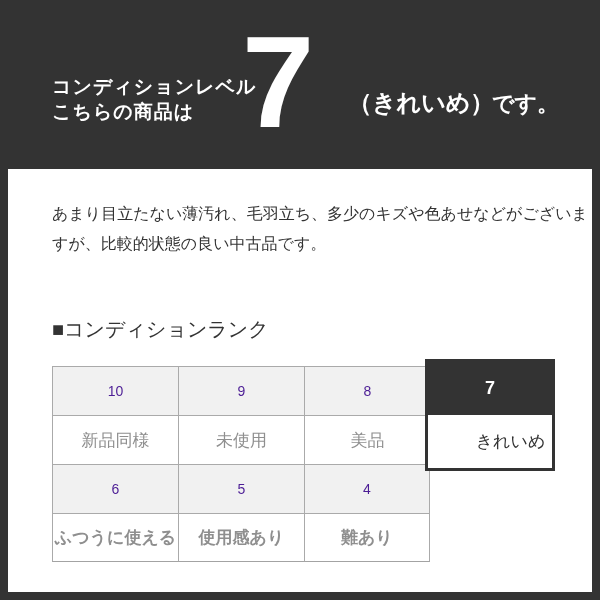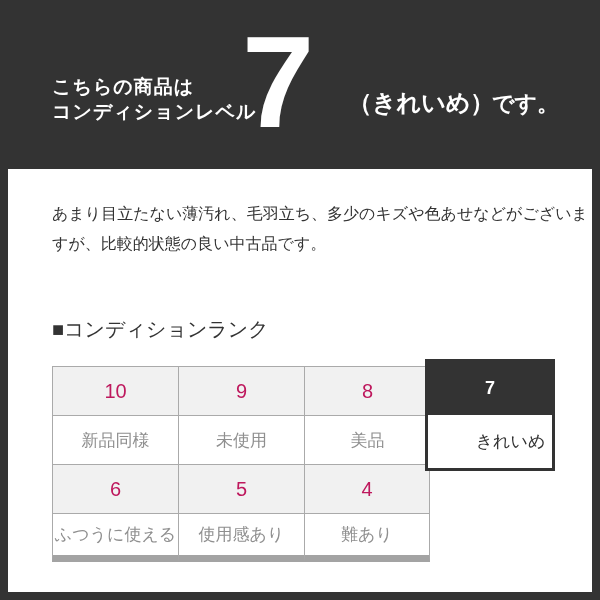--- a/index.html
+++ b/index.html
@@ -45,27 +45,27 @@
     color:#333333;font-weight:normal;font-size:20px;line-height:26px;white-space:nowrap;
   }
 
   
   .rank-table{position:absolute;left:44px;top:197px;width:510px;height:200px;}
   .grid-row{display:flex;}
   .cell{
     width:126px;height:49px;box-sizing:border-box;
     border-left:1px solid #aaaaaa;border-top:1px solid #aaaaaa;
     display:flex;align-items:center;justify-content:center;
-    font-size:20px;color:#be185d;background:#ffffff;
+    font-size:14px;color:#4c1d95;background:#ffffff;
   }
   .cell.num{background:#f1f1f1;}
   .cell.label{font-size:17px;color:#8f8f8f;}
   .cell.covered{border-top:none;background:#ffffff;}
   .cell.edge-r{border-right:1px solid #aaaaaa;}
-  .cell.edge-b{border-bottom:7px solid #a3a3a3;}
+  .cell.edge-b{border-bottom:1px solid #a3a3a3;font-weight:bold;}
 
   
   .hl-cell{
     position:absolute;left:373px;top:-7px;width:130px;height:112px;
     box-sizing:border-box;border:3px solid #333333;background:#ffffff;
   }
   .hl-rank{
     height:53px;background:#333333;color:#ffffff;font-weight:bold;font-size:18px;
     display:flex;align-items:center;justify-content:center;
   }
@@ -74,22 +74,22 @@
     display:flex;align-items:center;justify-content:center;padding-left:41px;
   }
 </style>
 </head>
 <body>
 
 <div class="page">
 
   <div class="banner">
     <div class="intro">
+      <div>コンディションレベル</div>
       <div>こちらの商品は</div>
-      <div>コンディションレベル</div>
     </div>
     <div class="level-number">7</div>
     <div class="level-label">（きれいめ）</div>
     <div class="level-suffix">です。</div>
   </div>
 
   <div class="panel">
 
     <p class="desc">
       <span>あまり目立たない薄汚れ、毛羽立ち、多少のキズや色あせなどがございま</span><br>

